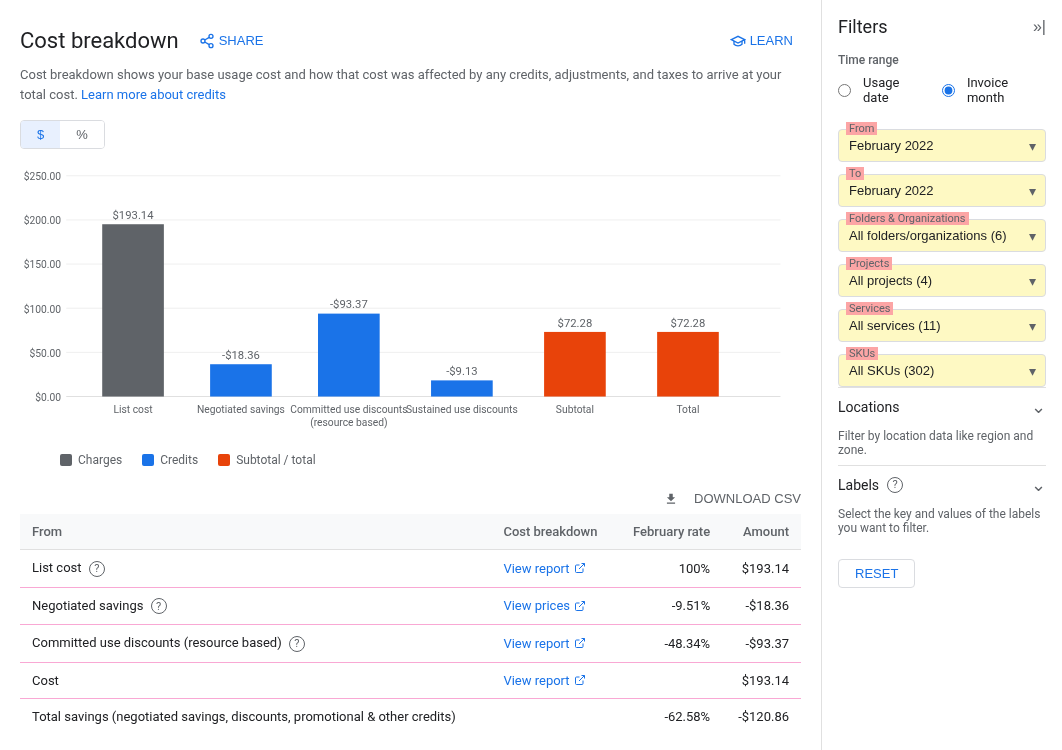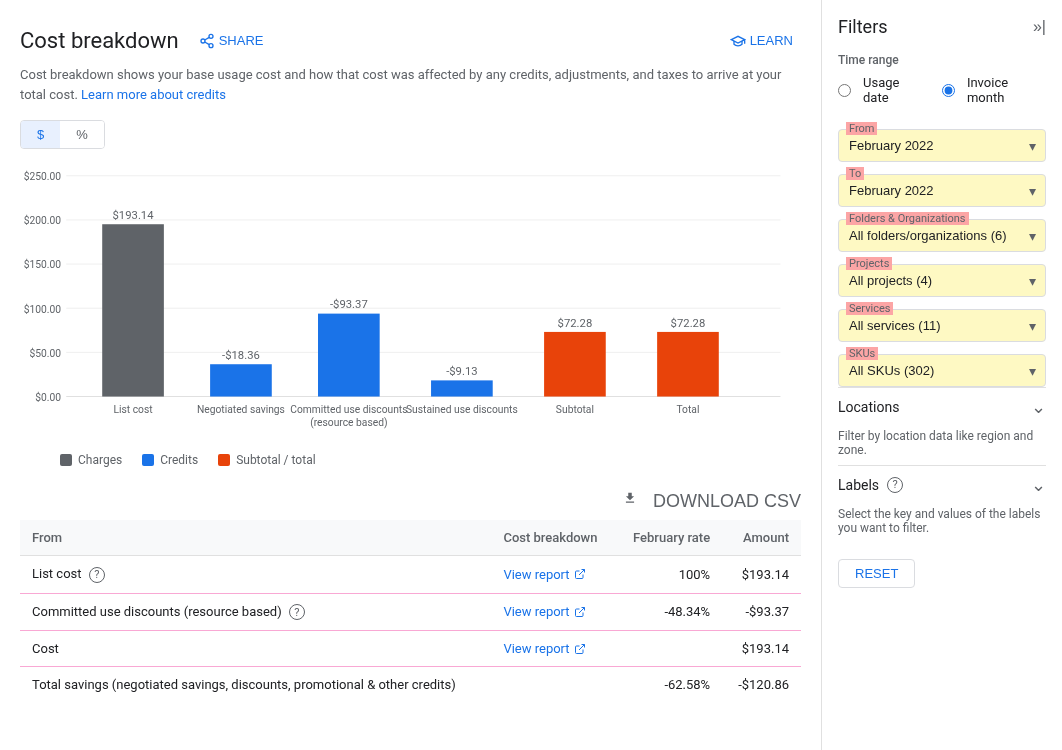--- a/index.html
+++ b/index.html
@@ -28,21 +28,21 @@
     .chart-container { position: relative; width: 100%; height: 280px; margin-bottom: 8px; }
     .chart-svg { width: 100%; height: 100%; }
 
     
     .legend { display: flex; gap: 20px; margin-bottom: 24px; padding-left: 40px; }
     .legend-item { display: flex; align-items: center; gap: 6px; font-size: 12px; color: #5f6368; }
     .legend-dot { width: 12px; height: 12px; border-radius: 2px; }
 
     
     .download-row { display: flex; justify-content: flex-end; margin-bottom: 8px; }
-    .download-btn { display: flex; align-items: flex-start; gap: 16px; color: #5f6368; font-size: 18px; font-weight: 500; cursor: pointer; border: none; background: none; }
+    .download-btn { display: flex; align-items: flex-end; gap: 16px; color: #5f6368; font-size: 13px; font-weight: 500; cursor: pointer; border: none; background: none; }
 
     
     .cost-table { width: 100%; border-collapse: collapse; font-size: 13px; }
     .cost-table th { text-align: left; padding: 10px 12px; color: #5f6368; font-weight: 500; border-bottom: 1px solid #e0e0e0; background: #f8f9fa; }
     .cost-table th.right { text-align: right; }
     .cost-table td { padding: 10px 12px; border-bottom: 1px solid #f9a8d4; color: #202124; vertical-align: middle; }
     .cost-table td.right { text-align: right; }
     .cost-table tr:last-child td { border-bottom: none; }
     .view-link { color: #1a73e8; text-decoration: none; cursor: pointer; display: flex; align-items: center; gap: 4px; }
     .help-icon { display: inline-flex; align-items: center; justify-content: center; width: 16px; height: 16px; border-radius: 50%; border: 1px solid #5f6368; color: #5f6368; font-size: 11px; cursor: pointer; margin-left: 4px; }
@@ -203,20 +203,38 @@
                 <path d="M18 13v6a2 2 0 01-2 2H5a2 2 0 01-2-2V8a2 2 0 012-2h6"></path>
                 <polyline points="15 3 21 3 21 9"></polyline>
                 <line x1="10" y1="14" x2="21" y2="3"></line>
               </svg>
           </a>
         </td>
         <td class="right">100%</td>
         <td class="right">$193.14</td>
       </tr>
 
+      <tr>
+        <td>
+          <span>Negotiated savings</span>
+          <span class="help-icon">?</span>
+        </td>
+        <td>
+          <a href="#" class="view-link">
+            <span>View prices</span>
+            <svg width="12" height="12" viewBox="0 0 24 24" fill="none" stroke="#1a73e8" stroke-width="2">
+                <path d="M18 13v6a2 2 0 01-2 2H5a2 2 0 01-2-2V8a2 2 0 012-2h6"></path>
+                <polyline points="15 3 21 3 21 9"></polyline>
+                <line x1="10" y1="14" x2="21" y2="3"></line>
+              </svg>
+          </a>
+        </td>
+        <td class="right">-9.51%</td>
+        <td class="right">-$18.36</td>
+      </tr>
 
       <tr>
         <td>
           <span>Committed use discounts (resource based)</span>
           <span class="help-icon">?</span>
         </td>
         <td>
           <a href="#" class="view-link">
             <span>View report</span>
             <svg width="12" height="12" viewBox="0 0 24 24" fill="none" stroke="#1a73e8" stroke-width="2">

